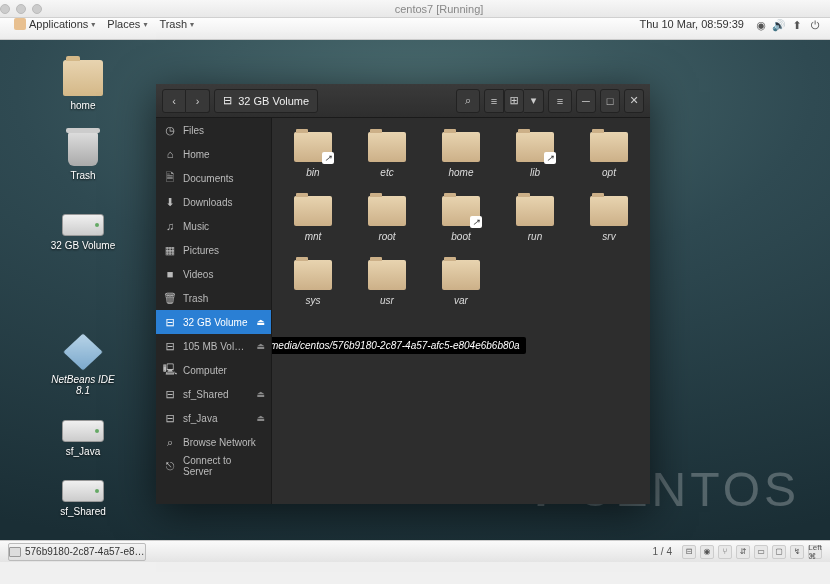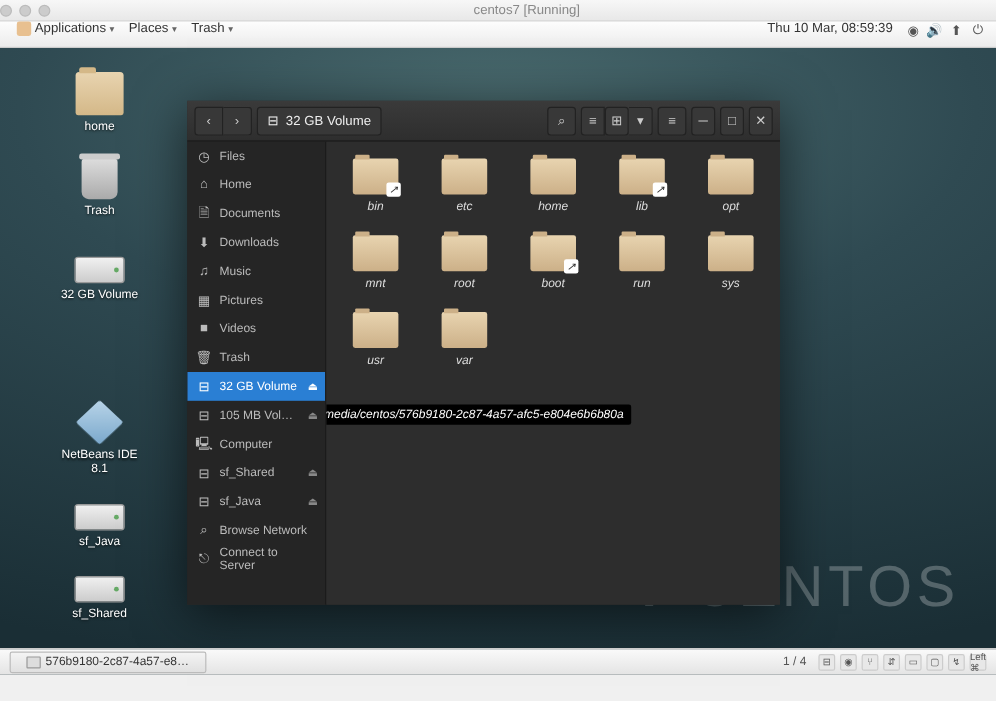--- a/index.html
+++ b/index.html
@@ -57,21 +57,21 @@
 .fm-grid { display: grid; grid-template-columns: repeat(5, 1fr); gap: 18px 8px; }
 .fm-item { text-align: center; color: #ddd; font-size: 10px; }
 .fm-item .folder-mini { width: 38px; height: 30px; margin: 0 auto 5px; background: linear-gradient(#e8d4b0, #ccb088); border-radius: 2px; position: relative; }
 .fm-item .folder-mini::before { content: ""; position: absolute; top: -3px; left: 2px; width: 12px; height: 4px; background: #ccb088; border-radius: 1px 1px 0 0; }
 .fm-item .folder-mini.link::after { content: "↗"; position: absolute; right: -2px; bottom: -2px; width: 12px; height: 12px; background: #fff; border-radius: 2px; font-size: 9px; color: #333; line-height: 12px; }
 
 .tooltip { position: absolute; background: #000; color: #fff; font-size: 10px; padding: 3px 6px; border-radius: 2px; white-space: nowrap; }
 
 
 .taskbar { position: absolute; left: 0; right: 0; bottom: 0; height: 22px; background: linear-gradient(#fafafa, #e4e4e4); border-top: 1px solid #ccc; display: flex; align-items: center; padding: 0 8px; font-size: 10px; }
-.task-item { height: 18px; background: linear-gradient(#f4f4f4, #e0e0e0); border: 1px solid #bbb; border-radius: 2px; padding: 0 13px; display: flex; align-items: center; gap: 4px; color: #333; }
+.task-item { height: 18px; background: linear-gradient(#f4f4f4, #e0e0e0); border: 1px solid #bbb; border-radius: 2px; padding: 0 0; display: flex; align-items: center; gap: 4px; color: #333; }
 .task-item .drive-mini { width: 12px; height: 10px; background: #ddd; border: 1px solid #999; border-radius: 1px; }
 .taskbar .spacer { flex: 1; }
 .pager { color: #555; padding: 0 10px; }
 .status-tray { display: flex; gap: 4px; align-items: center; color: #555; }
 .status-tray .sicon { width: 14px; height: 14px; background: #e8e8e8; border: 1px solid #ccc; border-radius: 2px; display: flex; align-items: center; justify-content: center; font-size: 8px; }
 </style>
 </head>
 <body>
 
 <div class="outer-titlebar">
@@ -110,21 +110,21 @@
         <div>home</div>
       </div>
       <div class="desktop-icon" style="left: 48px; top: 92px;">
         <div class="trash-glyph"></div>
         <div>Trash</div>
       </div>
       <div class="desktop-icon" style="left: 48px; top: 164px;">
         <div class="drive-glyph"></div>
         <div>32 GB Volume</div>
       </div>
-      <div class="desktop-icon" style="left: 48px; top: 294px;">
+      <div class="desktop-icon" style="left: 48px; top: 294px; font-style: italic;">
         <div class="cube-glyph"></div>
         <div>NetBeans IDE 8.1</div>
       </div>
       <div class="desktop-icon" style="left: 48px; top: 370px;">
         <div class="drive-glyph"></div>
         <div>sf_Java</div>
       </div>
       <div class="desktop-icon" style="left: 48px; top: 430px;">
         <div class="drive-glyph"></div>
         <div>sf_Shared</div>
@@ -255,20 +255,24 @@
               <div class="folder-mini"></div>
               <div>root</div>
             </div>
             <div class="fm-item">
               <div class="folder-mini link"></div>
               <div>boot</div>
             </div>
             <div class="fm-item">
               <div class="folder-mini"></div>
               <div>run</div>
+            </div>
+            <div class="fm-item">
+              <div class="folder-mini"></div>
+              <div>srv</div>
             </div>
             <div class="fm-item">
               <div class="folder-mini"></div>
               <div>sys</div>
             </div>
             <div class="fm-item">
               <div class="folder-mini"></div>
               <div>usr</div>
             </div>
             <div class="fm-item">

